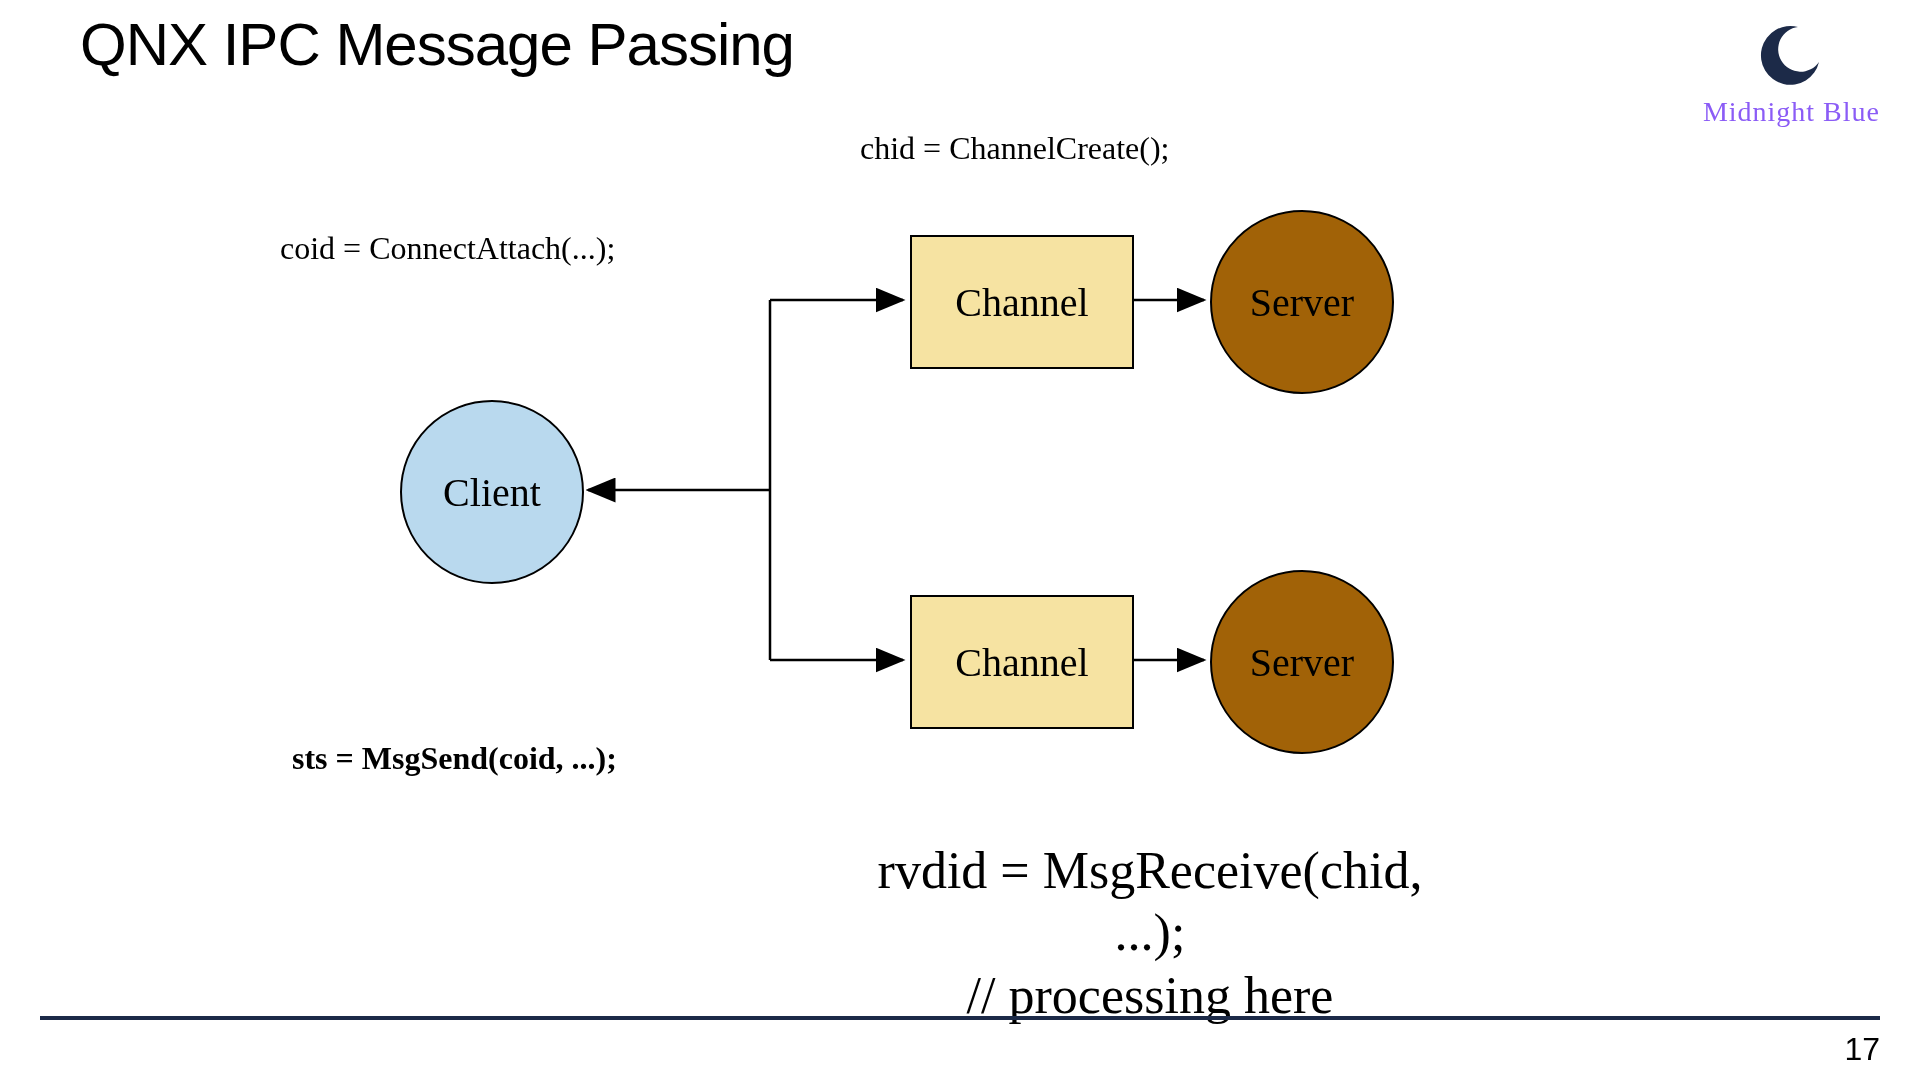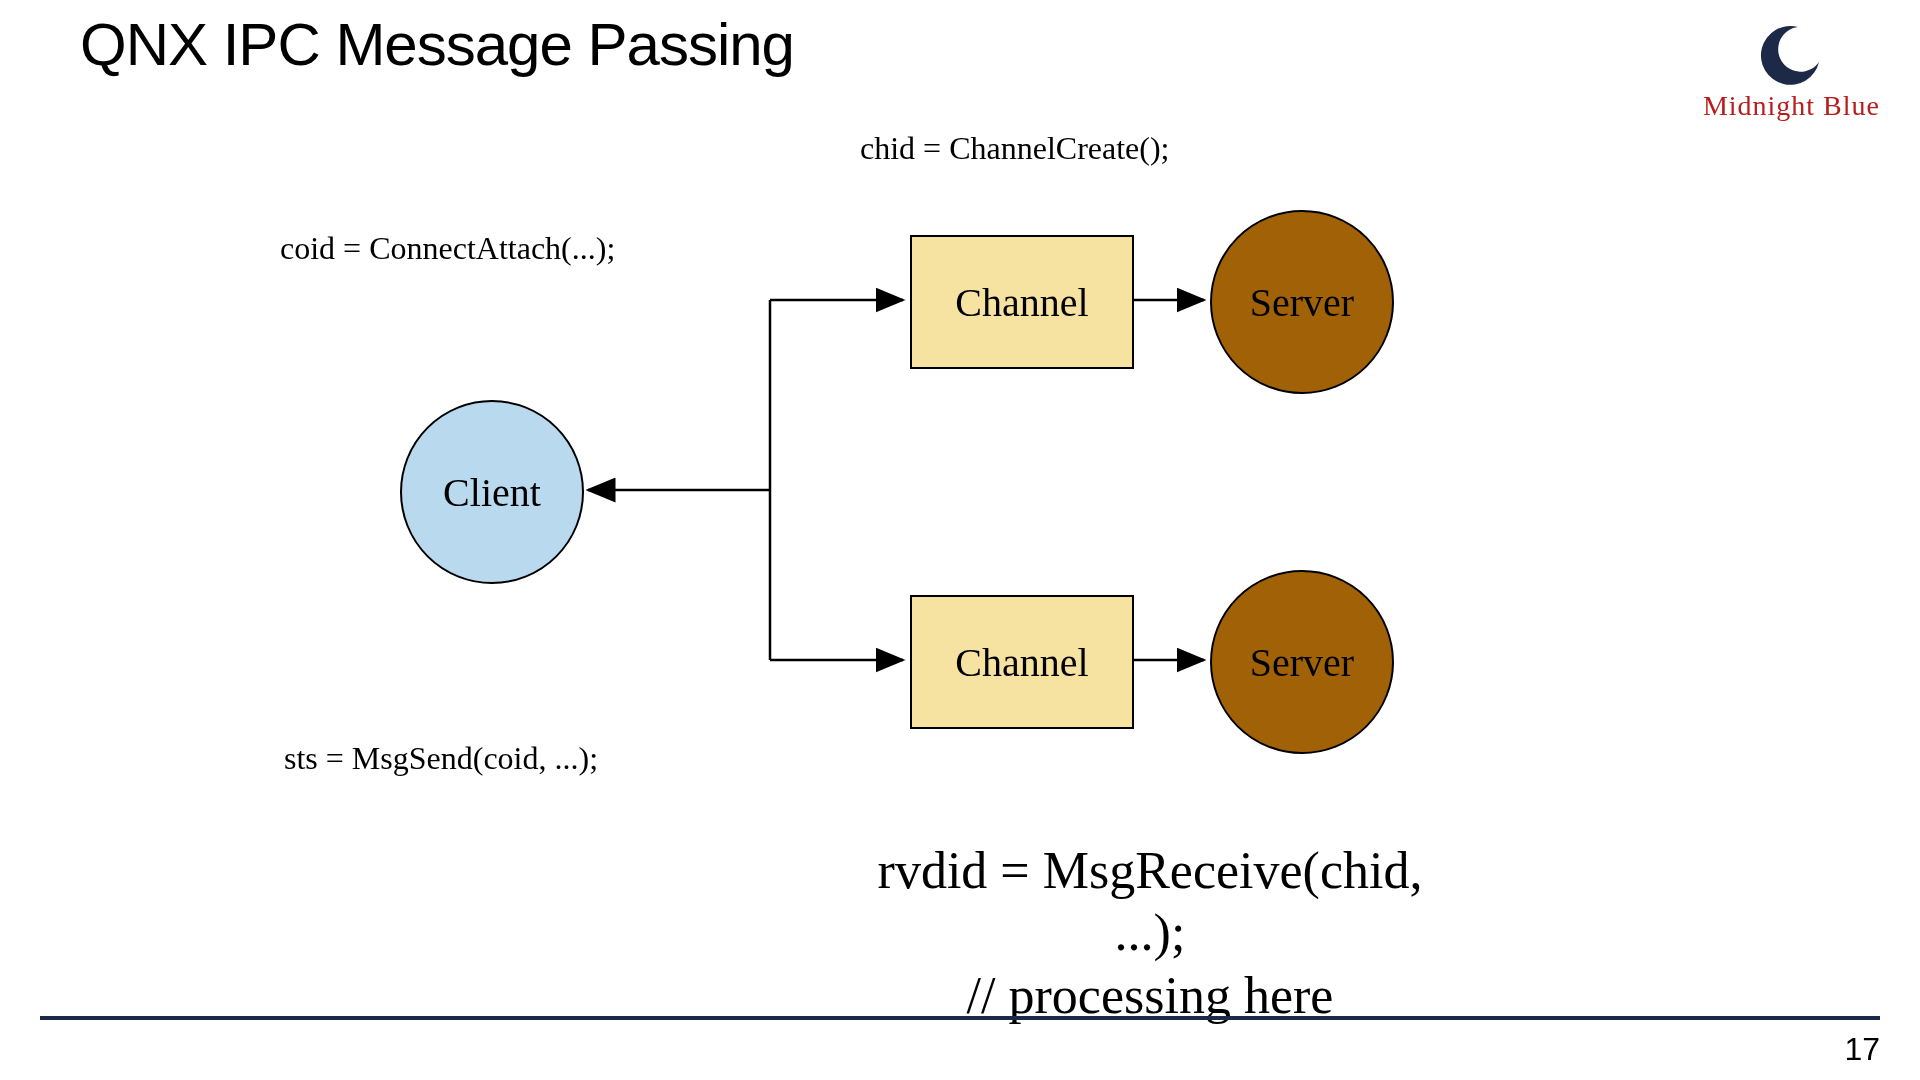--- a/index.html
+++ b/index.html
@@ -25,22 +25,22 @@
   .logo {
     position: absolute;
     right: 40px;
     top: 20px;
     text-align: center;
   }
   .logo svg { display: block; margin: 0 auto; }
   .logo-text {
     font-family: "Georgia", serif;
     font-size: 28px;
-    color: #b91c1c;
-    margin-top: 0;
+    color: #8b5cf6;
+    margin-top: 6px;
     letter-spacing: 1px;
   }
   .label {
     position: absolute;
     font-size: 32px;
     font-family: "Georgia", "Times New Roman", serif;
     white-space: pre;
   }
   .code-block {
     position: absolute;
@@ -101,21 +101,21 @@
 
 <div class="logo">
   <svg width="80" height="70" viewBox="0 0 100 100">
     <path d="M60 10 A42 42 0 1 0 90 60 A32 32 0 1 1 60 10 Z" fill="#1c2a48"></path>
   </svg>
   <div class="logo-text">Midnight Blue</div>
 </div>
 
 <div class="label" style="left:860px; top:130px;">chid = ChannelCreate();</div>
 <div class="label" style="left:280px; top:230px;">coid = ConnectAttach(...);</div>
-<div class="label" style="left:284px; top:740px;">sts = MsgSend(coid, ...);</div>
+<div class="label" style="left:292px; top:740px;font-weight:bold;">sts = MsgSend(coid, ...);</div>
 
 <div class="code-block" style="left:870px; top:840px; width:560px;">
   <div>rvdid = MsgReceive(chid, ...);</div>
   <div>// processing here</div>
 </div>
 
 <div class="node-circle client" style="left:400px; top:400px; width:180px; height:180px;">
   <span>Client</span>
 </div>
 

